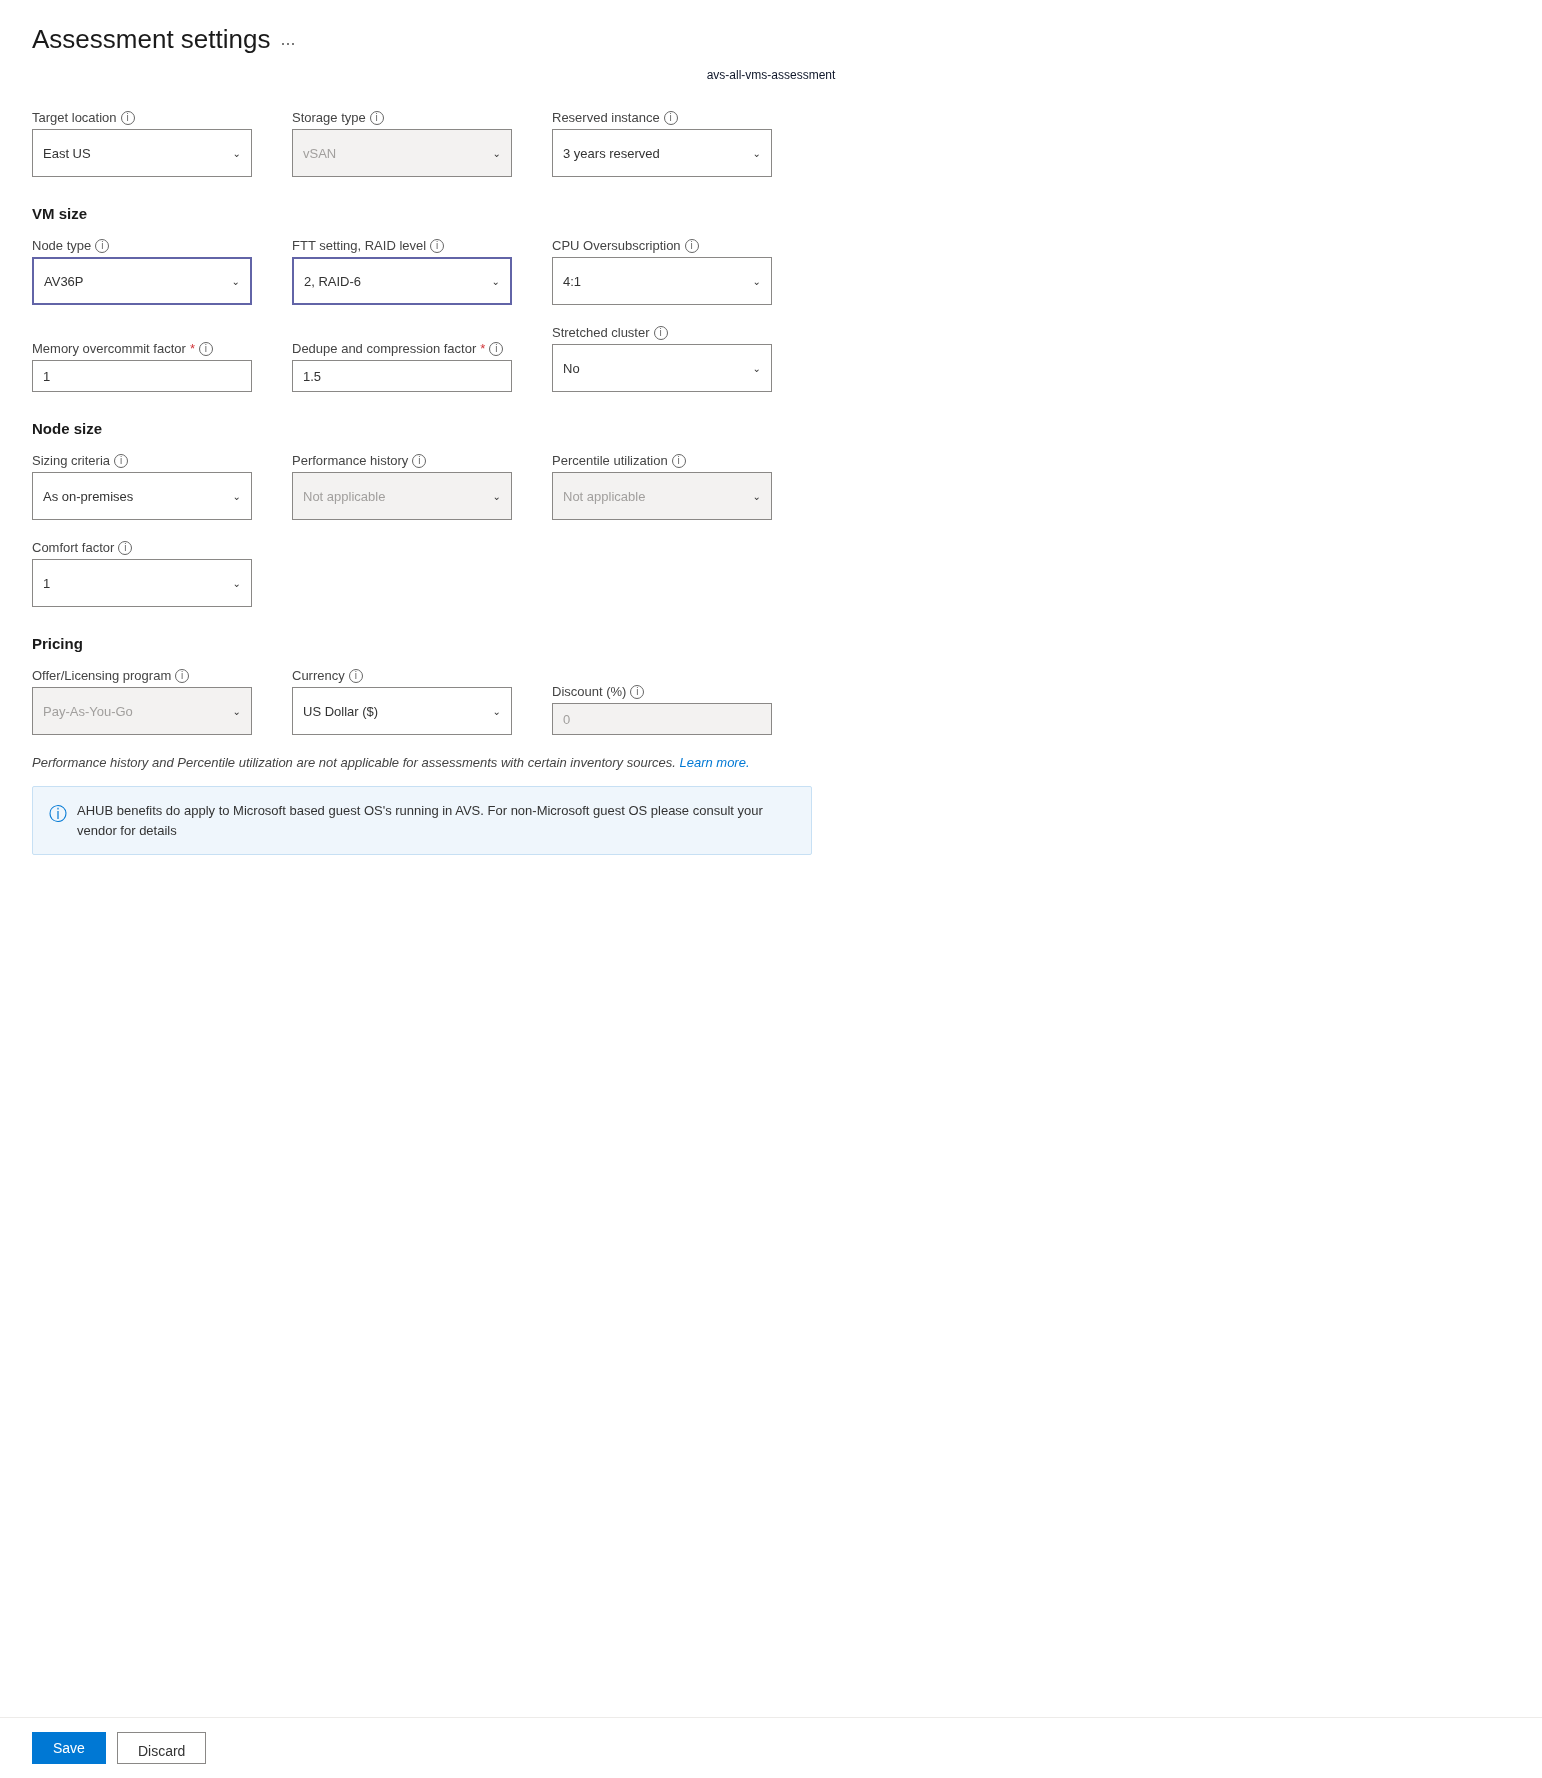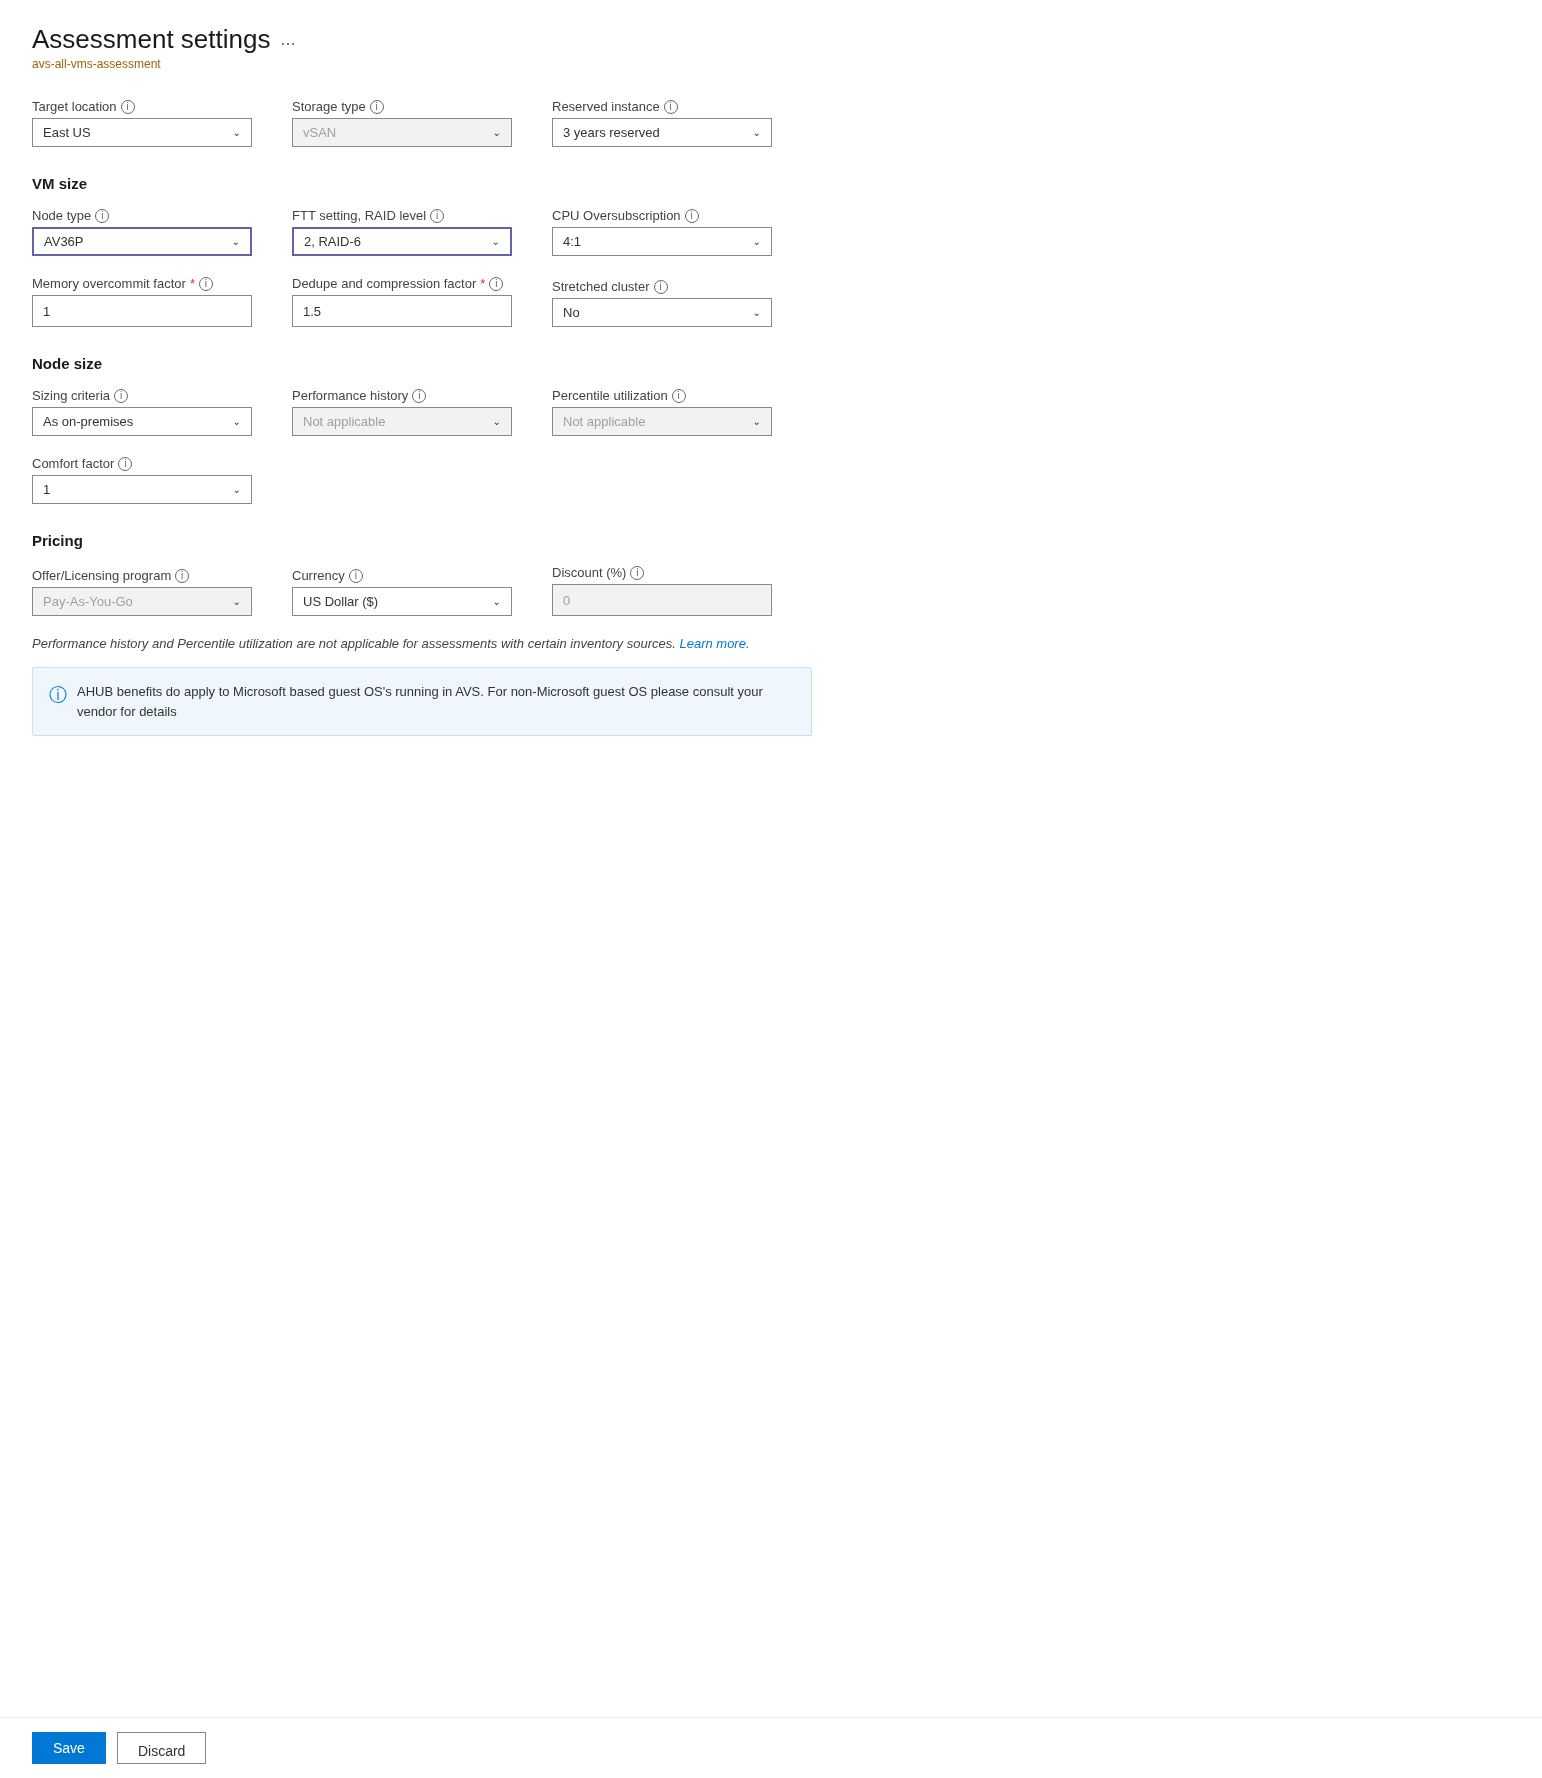--- a/index.html
+++ b/index.html
@@ -25,22 +25,23 @@
       align-items: center;
       gap: 10px;
     }
     .page-title .more-icon {
       font-size: 18px;
       color: #666;
       cursor: pointer;
     }
     .subtitle {
       font-size: 12px;
-      color: #a16207;
-      margin-top: 2px;
+      color: #0f172a;
+      margin-top: 13px;
+      text-align: center;
     }
     .section {
       margin-top: 28px;
     }
     .section-title {
       font-size: 15px;
       font-weight: 600;
       color: #1a1a1a;
       margin-bottom: 16px;
     }
@@ -81,21 +82,21 @@
     }
     .form-select {
       display: flex;
       align-items: center;
       justify-content: space-between;
       border: 1px solid #8a8886;
       padding: 6px 10px;
       background: #fff;
       cursor: pointer;
       min-width: 220px;
-      height: 29px;
+      height: 48px;
       font-size: 13px;
       color: #333;
     }
     .form-select.disabled {
       background: #f3f2f1;
       color: #a19f9d;
       cursor: not-allowed;
     }
     .form-select.focused {
       border: 2px solid #6264a7;

